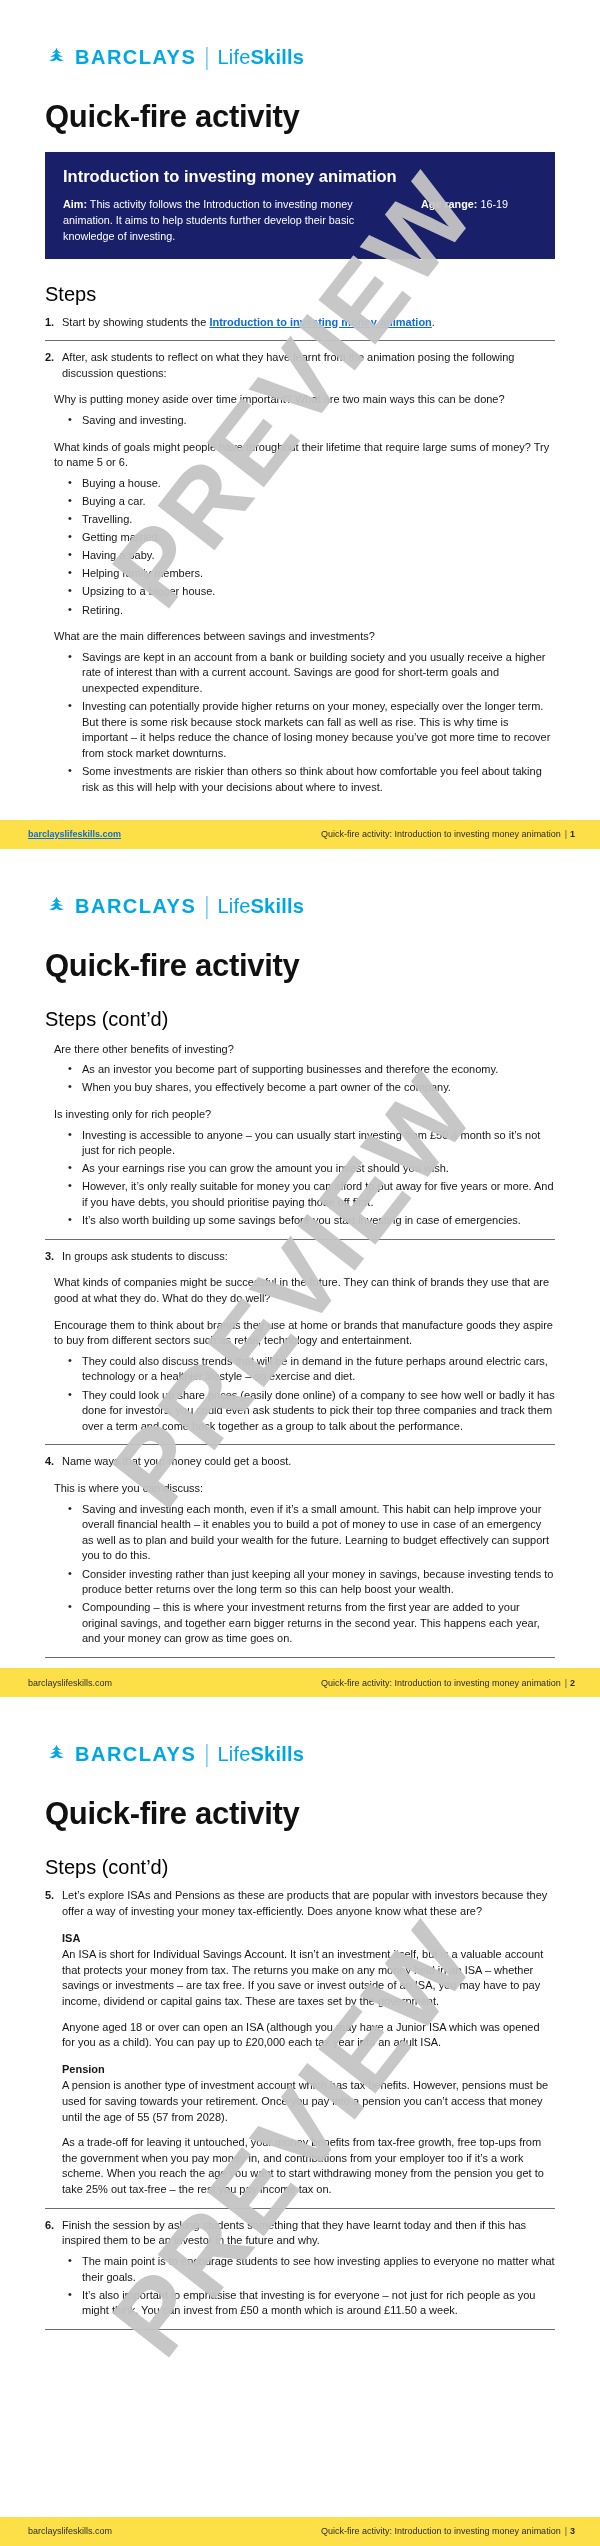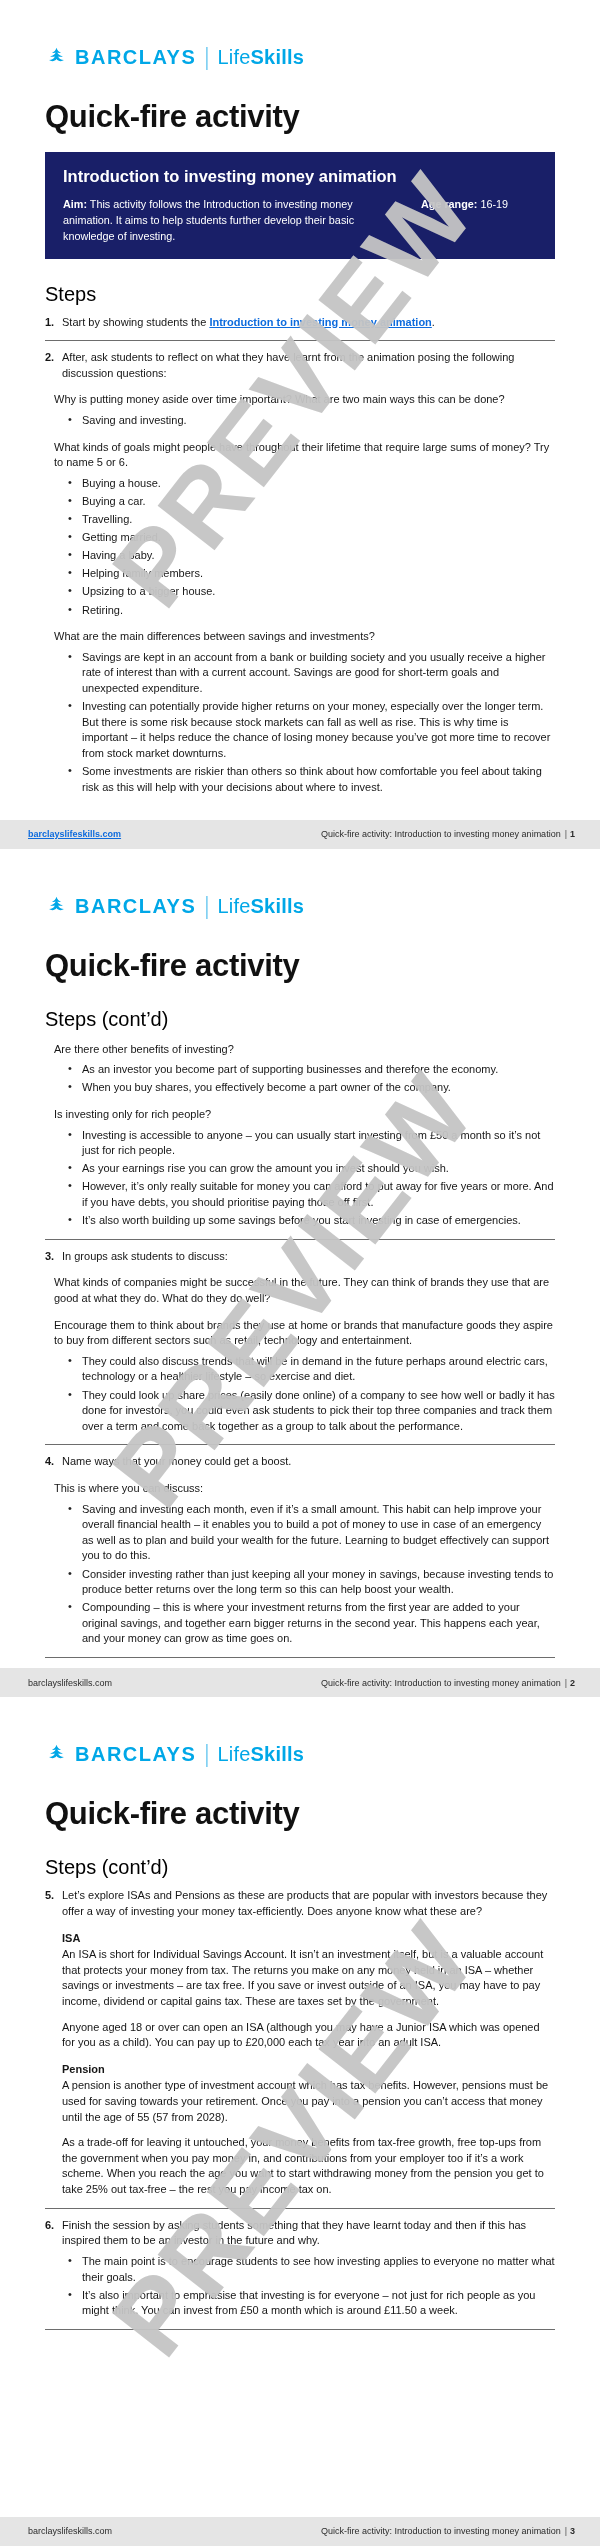--- a/index.html
+++ b/index.html
@@ -35,21 +35,21 @@
   ul.bullets li{position:relative;padding-left:20px;margin:2.5px 0;}
   ul.bullets li::before{content:"\2022";position:absolute;left:6px;top:-1px;font-size:11px;color:#222;}
   hr.sep{border:none;border-top:1px solid #6d6d6d;margin:10px 0 3px 0;}
   a.doclink{color:#0d6bdd;font-weight:bold;text-decoration:underline;cursor:pointer;}
   
   .watermark{position:absolute;left:49%;top:46%;transform:translate(-50%,-50%) rotate(-52deg);
     font-size:105px;font-weight:bold;letter-spacing:4px;color:#c5c5c5;opacity:.95;z-index:3;
     pointer-events:none;white-space:nowrap;}
   .page2 .watermark,.page3 .watermark{top:52%;}
   
-  .footer{position:absolute;left:0;right:0;bottom:0;height:29px;background:#e5e5e5;
+  .footer{position:absolute;left:0;right:0;bottom:0;height:29px;background:#fde047;
     display:flex;justify-content:space-between;align-items:center;padding:0 25px 0 28px;
     font-size:9px;color:#2c2c2c;z-index:4;}
   .site{color:#2c2c2c;text-decoration:none;cursor:pointer;}
   .site.aslink{color:#0d6bdd;font-weight:bold;text-decoration:underline;}
   .fdoc{white-space:nowrap;}
   .fdoc .pg{font-weight:bold;margin-left:3px;}
   .fdoc .bar{color:#555;margin-left:4px;}
 </style>
 </head>
 <body>

